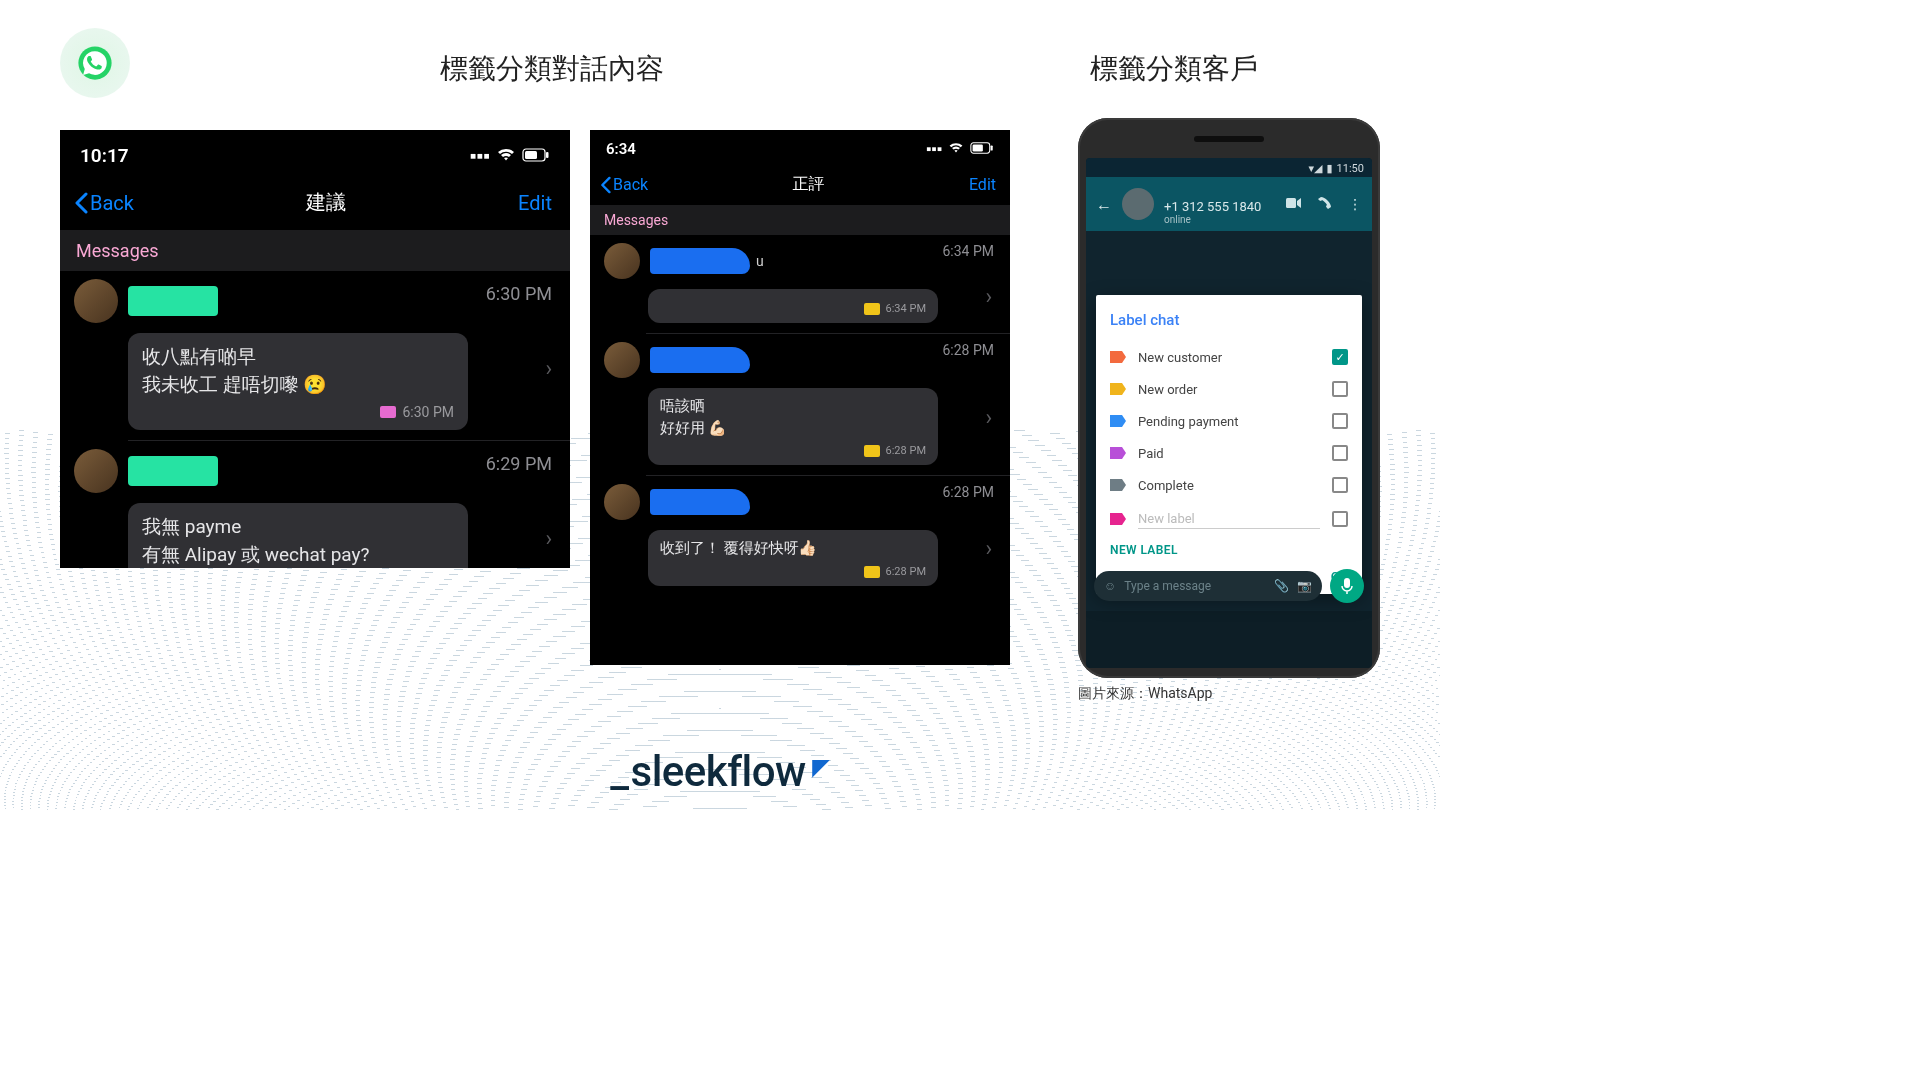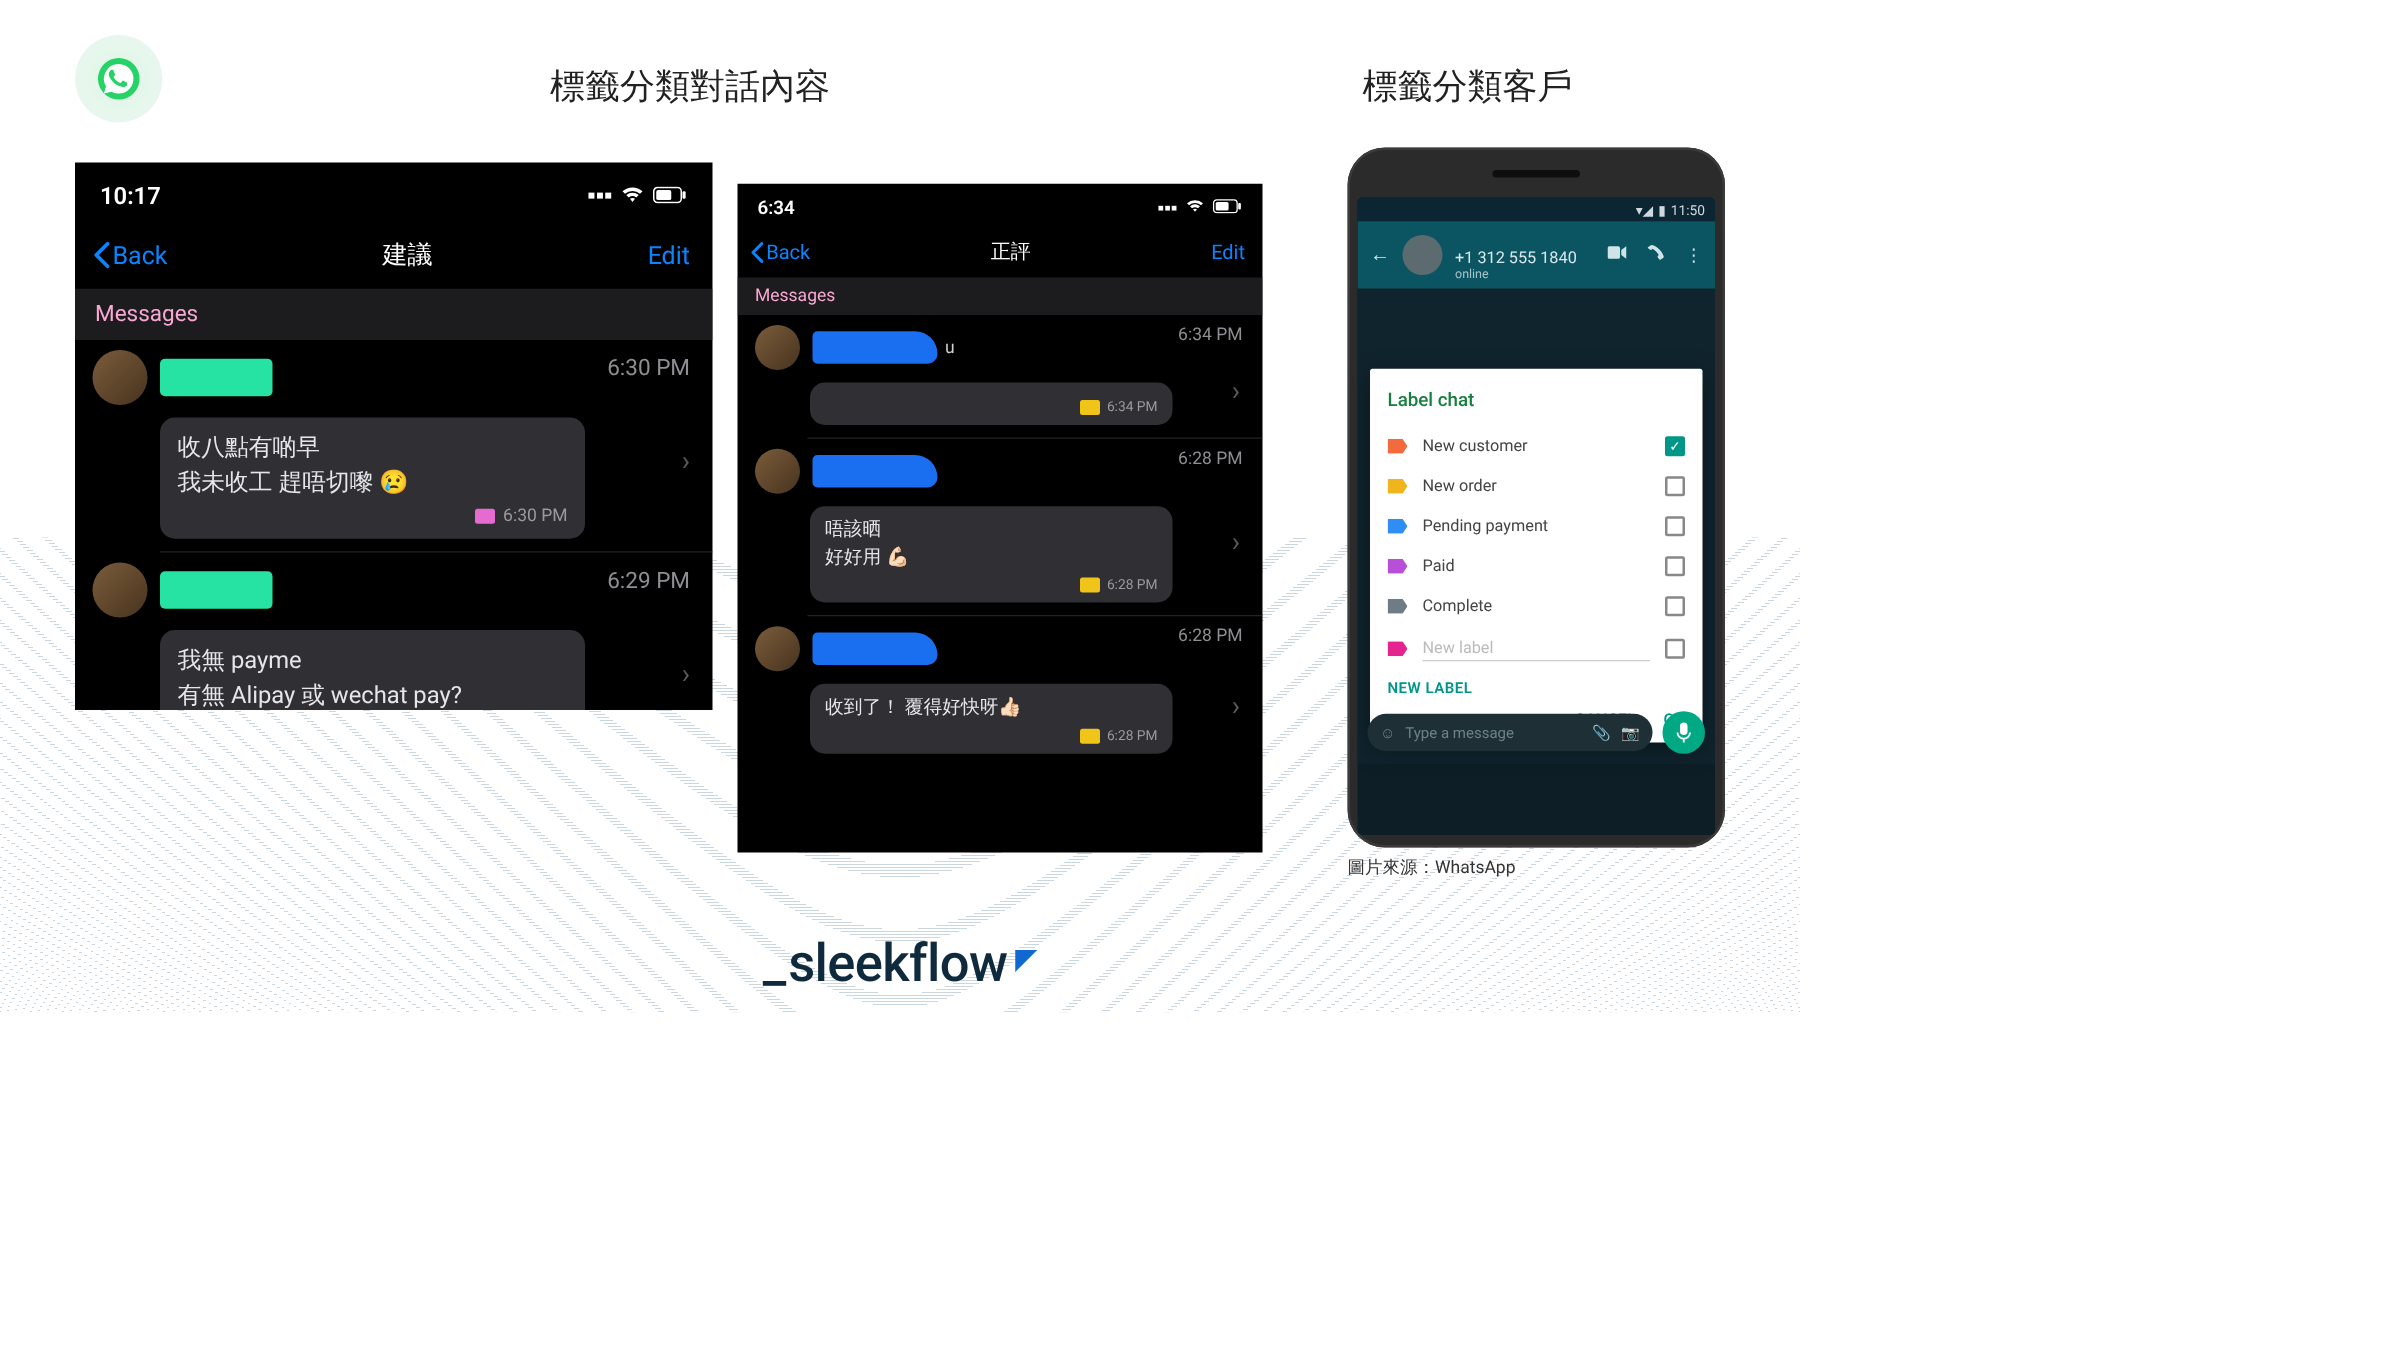--- a/index.html
+++ b/index.html
@@ -30,21 +30,21 @@
   .heading.right { top: 50px; left: 1090px; }
 
   
   .phone-dark {
     position: absolute;
     background: #000;
     color: #fff;
     overflow: hidden;
   }
   .phone1 { top: 130px; left: 60px; width: 510px; height: 438px; }
-  .phone2 { top: 130px; left: 590px; width: 420px; height: 535px; margin-top: 17px; }
+  .phone2 { top: 130px; left: 590px; width: 420px; height: 535px; }
 
   .statusbar {
     display: flex; justify-content: space-between; align-items: center;
     padding: 14px 20px 10px 20px;
     font-size: 19px; font-weight: 600;
   }
   .phone2 .statusbar { font-size: 15px; padding: 10px 16px 8px 16px; }
   .status-icons { display: flex; gap: 6px; align-items: center; }
 
   .navbar {
@@ -161,21 +161,21 @@
   }
   .label-dialog {
     position: absolute;
     top: 64px; left: 10px; right: 10px;
     background: #fff;
     border-radius: 2px;
     box-shadow: 0 6px 20px rgba(0,0,0,0.4);
     padding: 16px 14px 10px 14px;
     color: #333;
   }
-  .label-dialog h4 { font-size: 15px; font-weight: 500; color: #15803d; margin-bottom: 12px; }
+  .label-dialog h4 { font-size: 15px; font-weight: 500; color: #3b82f6; margin-bottom: 12px; }
   .label-row {
     display: flex; align-items: center; gap: 12px;
     padding: 8px 0;
     font-size: 13px;
     color: #444;
   }
   .label-tag {
     width: 16px; height: 12px;
     clip-path: polygon(0 0, 75% 0, 100% 50%, 75% 100%, 0 100%);
   }

